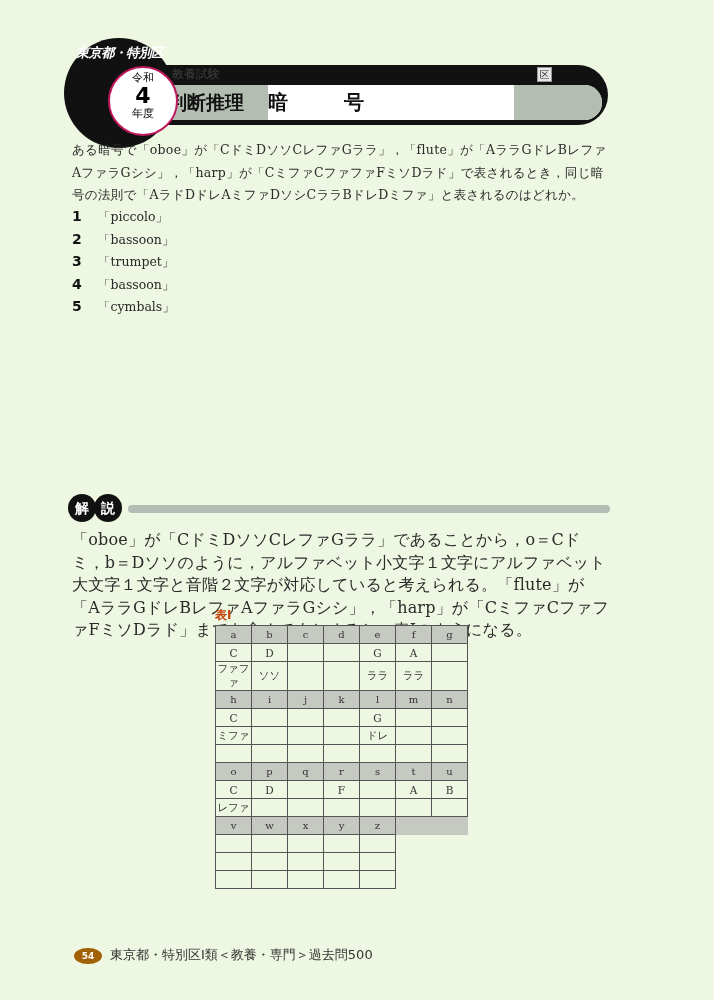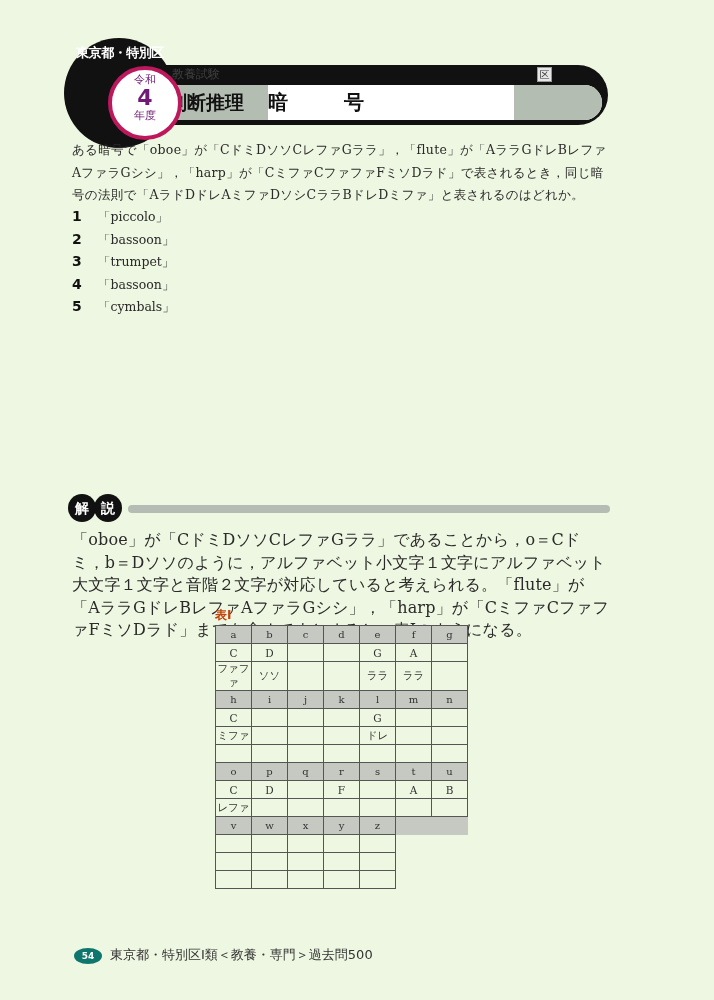--- a/index.html
+++ b/index.html
@@ -10,21 +10,21 @@
     color:#2a2a2a;
   }
   
   .hdr-circle-black {
     position:absolute; left:64px; top:38px; width:110px; height:110px;
     border-radius:50%; background:#111;
   }
   .hdr-region {
     position:absolute; left:70px; top:44px; width:100px;
     color:#fff; font-family:"DejaVu Sans",sans-serif; font-weight:bold;
-    font-size:13px; letter-spacing:-0.5px; text-align:center;
+    font-size:13px; letter-spacing:-0.5px; text-align:center;font-style:italic;
   }
   .hdr-bar {
     position:absolute; left:120px; top:65px; width:488px; height:60px;
     background:#111; border-radius:0 30px 30px 0;
   }
   .hdr-sub {
     position:absolute; left:172px; top:66px; color:#404040;
     font-family:"DejaVu Sans",sans-serif; font-size:12px;
   }
   .hdr-ku {
@@ -45,22 +45,22 @@
     position:absolute; left:118px; top:0; width:246px; height:52px;
     font-family:"DejaVu Sans",sans-serif; font-weight:bold;
     font-size:20px; line-height:35px; letter-spacing:18px; color:#111;
   }
   .hdr-tail {
     position:absolute; left:364px; top:0; width:88px; height:35px;
     background:#b3bdb1;
   }
   .hdr-circle-white {
     position:absolute; left:108px; top:66px; width:66px; height:66px;
-    border-radius:50%; background:#fff; border:4px solid #be185d;
-    text-align:center; font-family:"DejaVu Sans",sans-serif; color:#701a75;
+    border-radius:50%; background:#fff; border:2px solid #be185d;
+    text-align:center; font-family:"DejaVu Sans",sans-serif; color:#000000;
   }
   .era { font-size:11px; margin-top:4px; line-height:12px; }
   .yr { font-size:22px; font-weight:bold; line-height:24px; }
   .yrlbl { font-size:11px; line-height:12px; }
 
   
   .q-text {
     position:absolute; left:72px; top:139px; width:540px;
     font-size:12.5px; line-height:22.5px; letter-spacing:0.3px;
   }
@@ -98,21 +98,21 @@
     width:35px; height:17px; border:1px solid #555; text-align:center;
     padding:0; color:#333;
   }
   table.t1 tr.hd td { background:#c5c9c2; font-size:10px; }
   table.t1 td.none { border:none; background:transparent; }
 
   
   .footer { position:absolute; left:74px; top:946px; font-family:"DejaVu Sans",sans-serif; font-size:13px; color:#333; }
   .pg {
     display:inline-block; width:28px; height:16px; border-radius:50%;
-    background:#0f766e; color:#fff; font-size:9px; line-height:16px; text-align:center;
+    background:#a16207; color:#fff; font-size:9px; line-height:16px; text-align:center;
     margin-right:8px; vertical-align:middle; font-weight:bold;
   }
 </style>
 </head>
 <body>
 
 <div class="hdr-circle-black"></div>
 <div class="hdr-region">東京都・特別区</div>
 <div class="hdr-bar"></div>
 <div class="hdr-sub">教養試験</div>

